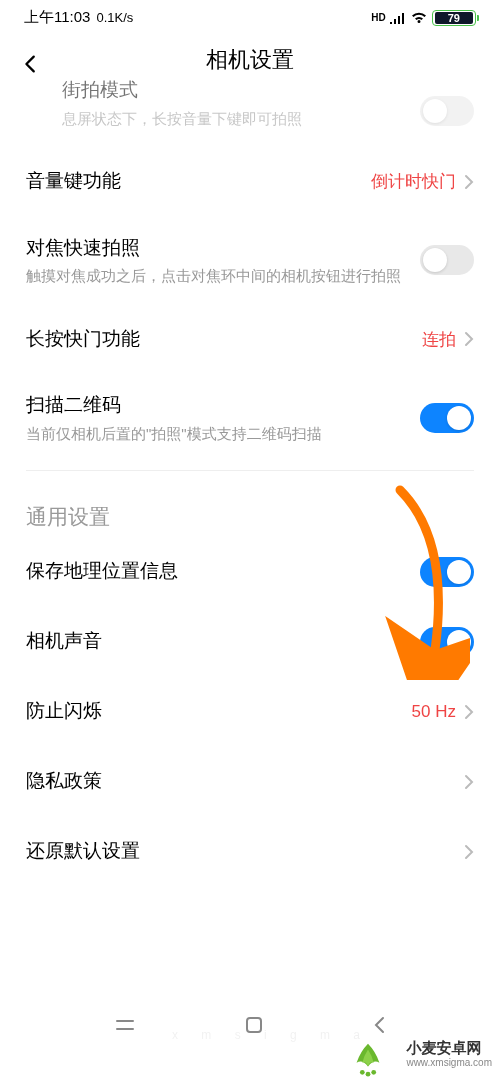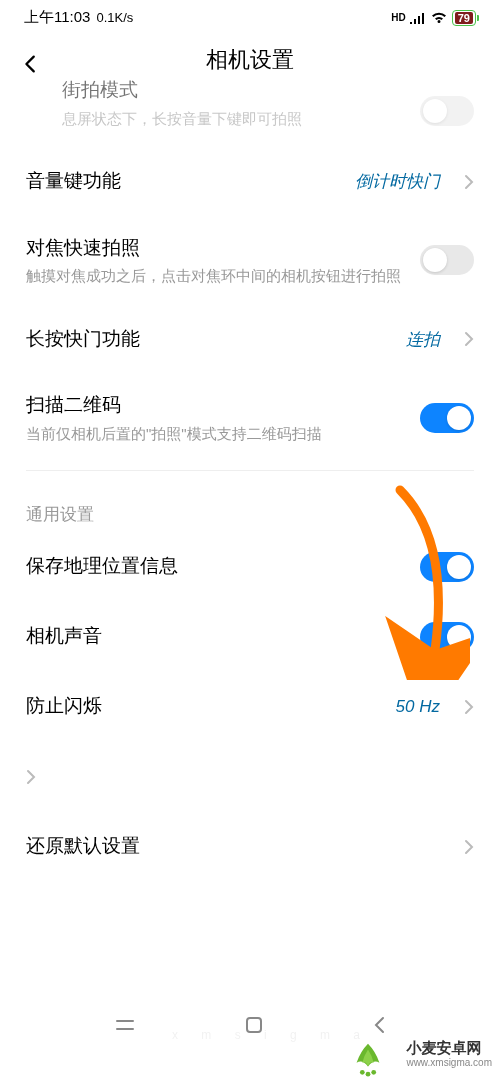--- a/index.html
+++ b/index.html
@@ -4,43 +4,43 @@
   <style>
     * { margin: 0; padding: 0; box-sizing: border-box; font-family: -apple-system, "PingFang SC", "Helvetica Neue", sans-serif; }
     html, body { width: 500px; height: 1084px; background: #fff; overflow: hidden; position: relative; }
     
     .status-bar { display: flex; justify-content: space-between; align-items: center; padding: 8px 24px 4px; font-size: 15px; font-weight: 500; color: #000; gap: 15px; }
     .status-left { display: flex; align-items: baseline; gap: 6px; }
     .status-right { display: flex; align-items: center; gap: 4px; margin-left: 13px; }
     .net-speed { font-size: 13px; }
     .battery { display: inline-flex; align-items: center; border: 1.5px solid #4ac24a; border-radius: 4px; padding: 1px 2px; font-size: 11px; color: #4ac24a; font-weight: 600; position: relative; height: 16px; }
     .battery::after { content: ""; position: absolute; right: -4px; top: 4px; width: 2px; height: 6px; background: #4ac24a; border-radius: 0 1px 1px 0; }
-    .battery-fill { background: #7f1d1d; color: #fff; border-radius: 2px; padding: 0 3px; line-height: 12px; }
+    .battery-fill { background: #0f172a; color: #fff; border-radius: 2px; padding: 0 13px; line-height: 12px; }
     
     .header { display: flex; align-items: flex-end; padding: 14px 20px 18px; }
     .back-btn { width: 22px; height: 22px; cursor: pointer; }
     .page-title { flex: 1; text-align: center; font-size: 22px; font-weight: 500; color: #000; margin-right: 22px; }
     
     .content { padding: 0; }
     .item { display: flex; align-items: center; padding: 18px 26px; min-height: 70px; }
     .item-text { flex: 1; }
     .item-title { font-size: 19px; color: #000; line-height: 1.4; }
     .item-desc { font-size: 15px; color: #999; margin-top: 4px; line-height: 1.4; }
-    .item-value { font-size: 17px; color: #0369a1; margin-right: 24px; font-style: italic; }
+    .item-value { font-size: 17px; color: #ef4444; margin-right: 8px; }
     .chevron { color: #bbb; }
     
     .toggle { width: 54px; height: 30px; border-radius: 15px; position: relative; flex-shrink: 0; }
     .toggle.off { background: #e8e8e8; }
     .toggle.on { background: #0d84ff; }
     .toggle-knob { width: 24px; height: 24px; background: #fff; border-radius: 50%; position: absolute; top: 3px; box-shadow: 0 1px 3px rgba(0,0,0,0.15); }
     .toggle.off .toggle-knob { left: 3px; }
     .toggle.on .toggle-knob { right: 3px; }
     
     .divider { height: 1px; background: #eee; margin: 8px 26px; }
-    .section-header { padding: 24px 26px 6px; font-size: 17px; color: #999; }
+    .section-header { padding: 24px 26px 6px; font-size: 21px; color: #999; }
     
     .faded { opacity: 0.55; margin-left: 36px; }
     .partial-top .item-title { margin-top: -16px; }
     
     .arrow-annotation { position: absolute; left: 340px; top: 480px; pointer-events: none; z-index: 5; }
     
     .nav-bar { position: absolute; bottom: 40px; left: 0; right: 0; display: flex; justify-content: space-around; align-items: center; padding: 8px 60px; }
     
     .watermark { position: absolute; right: 8px; bottom: 6px; display: flex; align-items: flex-start; gap: 19px; z-index: 10; }
     .watermark-logo { width: 38px; height: 38px; }
@@ -156,20 +156,23 @@
     <div class="item-text">
         <div class="item-title">防止闪烁</div>
       </div>
     <span class="item-value">50 Hz</span>
     <svg class="chevron" width="10" height="16" viewBox="0 0 10 16">
         <path d="M2 2l6 6-6 6" stroke="#bbb" stroke-width="2" fill="none" stroke-linecap="round"></path>
       </svg>
   </div>
 
   <div class="item">
+    <div class="item-text">
+        <div class="item-title">隐私政策</div>
+      </div>
     <svg class="chevron" width="10" height="16" viewBox="0 0 10 16">
         <path d="M2 2l6 6-6 6" stroke="#bbb" stroke-width="2" fill="none" stroke-linecap="round"></path>
       </svg>
   </div>
 
   <div class="item">
     <div class="item-text">
         <div class="item-title">还原默认设置</div>
       </div>
     <svg class="chevron" width="10" height="16" viewBox="0 0 10 16">

